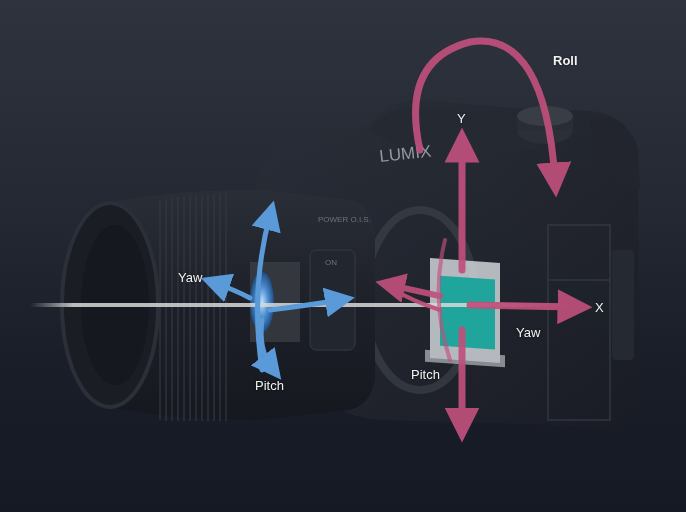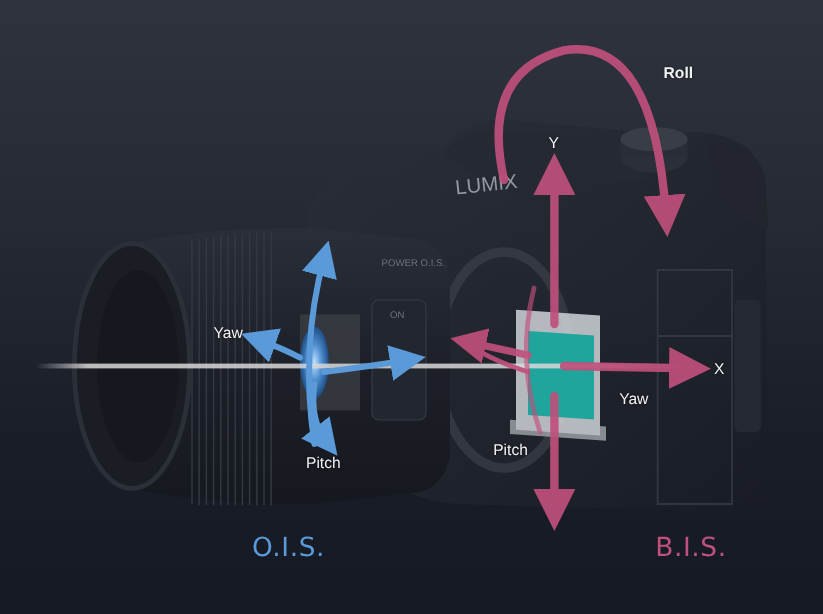--- a/index.html
+++ b/index.html
@@ -131,15 +131,13 @@
 
   <div class="label" style="left:178px; top:270px;">Yaw</div>
   <div class="label" style="left:255px; top:378px;">Pitch</div>
 
   <div class="label" style="left:553px; top:53px;font-weight:bold;">Roll</div>
   <div class="label" style="left:457px; top:111px;">Y</div>
   <div class="label" style="left:595px; top:300px;">X</div>
   <div class="label" style="left:516px; top:325px;">Yaw</div>
   <div class="label" style="left:411px; top:367px;">Pitch</div>
 
-  <div class="big-label" style="left:210px; top:444px; color:#5a9ad8;">O.I.S.</div>
-  <div class="big-label" style="left:546px; top:444px; color:#c0507c;">B.I.S.</div>
 </div>
 
 </body></html>

